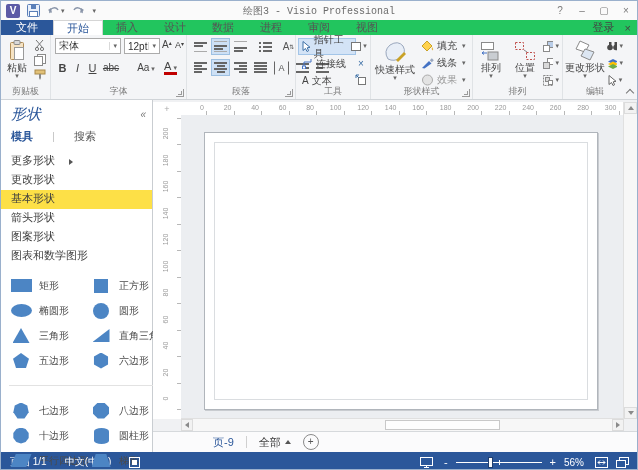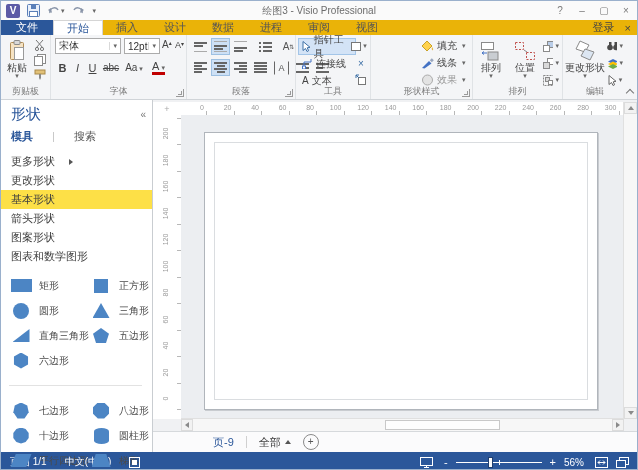--- a/index.html
+++ b/index.html
@@ -5,27 +5,27 @@
   html,body{margin:0;padding:0;}
   body{font-family:"Liberation Sans","DejaVu Sans",sans-serif;-webkit-font-smoothing:antialiased;}
   .app{position:relative;width:636px;height:468px;border:1px solid #9ab0cc;background:#fff;overflow:hidden;font-size:11px;color:#444;}
 
   
   .titlebar{position:relative;height:19px;background:#fafafa;display:flex;align-items:center;}
   .qat{display:flex;align-items:center;gap:7px;padding-left:5px;z-index:2;}
   .qat .qbtn{display:flex;align-items:center;cursor:default;}
   .vlogo{width:14px;height:14px;background:var(--logo-purple);color:#fff;font-size:10px;font-weight:bold;
          display:flex;align-items:center;justify-content:center;border-radius:2px;}
-  .win-title{position:absolute;left:0;right:0;text-align:center;font-size:10px;color:#6c6c6c;}
+  .win-title{position:absolute;left:0;right:0;text-align:center;font-size:10px;color:#6c6c6c;font-family:Liberation Mono, monospace;}
   .win-controls{margin-left:auto;display:flex;z-index:2;}
   .win-controls .wc{width:22px;height:17px;display:flex;align-items:center;justify-content:center;color:#7a7a7a;font-size:10px;}
   .dd-mini{font-size:7px;color:#666;margin-left:1px;}
 
   
-  .tabrow{height:15px;display:flex;align-items:stretch;background:#eab308;position:relative;}
+  .tabrow{height:15px;display:flex;align-items:stretch;background:#22c55e;position:relative;}
   .tab-file{background:var(--accent);color:#fff;padding:0 15px;display:flex;align-items:center;font-size:11px;}
   .tabs{display:flex;}
   .tab{padding:0 13px;display:flex;align-items:center;color:#555;font-size:11px;}
   .tab.active{color:var(--accent);background:#fff;border:1px solid #d5d5d5;border-bottom:none;}
   .tabrow-right{margin-left:auto;display:flex;align-items:center;gap:10px;padding-right:6px;color:#444;}
 
   
   .ribbon{height:64px;background:#f4f5f7;border-bottom:1px solid #d0d4d8;display:flex;position:relative;}
   .rgroup{position:relative;height:100%;border-right:1px solid #e0e3e6;box-sizing:border-box;}
   .rgroup .glabel{position:absolute;bottom:1px;left:0;right:0;text-align:center;font-size:9px;color:#7b7b7b;}
@@ -67,29 +67,29 @@
   .combo{background:#fff;border:1px solid #ababab;height:16px;display:flex;align-items:center;
          padding:0 3px;font-size:10px;color:#333;box-sizing:border-box;}
   .combo .cc{margin-left:auto;font-size:7px;color:#666;border-left:1px solid #d9d9d9;padding-left:3px;}
   .fmt{font-size:11px;color:#444;width:15px;text-align:center;}
   .tool-row{display:flex;align-items:center;height:15px;padding:0 3px;gap:3px;border:1px solid transparent;font-size:10px;color:#444;}
   .tool-row.sel{background:#d3e3f6;border-color:#a3c5e8;}
 
   
   .main{display:flex;height:352px;}
   .shapes-panel{width:152px;background:#fff;border-right:1px solid #c9cdd1;display:flex;flex-direction:column;box-sizing:border-box;}
-  .sp-header{display:flex;align-items:center;padding:5px 6px 2px 10px;}
+  .sp-header{display:flex;align-items:center;padding:5px 6px 2px 10px;font-style:italic;}
   .sp-title{font-size:15px;color:var(--accent);}
   .sp-collapse{margin-left:auto;color:#777;font-size:10px;}
   .sp-tabs{display:flex;align-items:center;gap:12px;padding:3px 0 4px 10px;font-family:Liberation Serif, serif;}
   .sp-tab{font-size:11px;color:#555;padding:0 8px 0 0;}
   .sp-tab.active{color:var(--accent);font-weight:bold;}
   .sp-tabsep{width:1px;height:10px;background:#c9c9c9;margin-right:8px;}
   .sp-list{margin-top:4px;}
-  .sp-item{height:19px;line-height:19px;padding-left:10px;font-size:11px;color:#3f3f3f;display:flex;align-items:center;}
+  .sp-item{height:19px;line-height:19px;padding-left:10px;font-size:11px;color:#3f3f3f;display:flex;align-items:center;font-family:Liberation Mono, monospace;}
   .sp-item.selected{background:#fde047;}
   .more-arrow{width:0;height:0;border-left:4px solid #555;border-top:3px solid transparent;border-bottom:3px solid transparent;margin-left:14px;}
   .sp-sep{height:1px;background:#e4e4e4;margin:4px 0 0 0;}
   .shape-grid{display:grid;grid-template-columns:1fr 1fr;grid-auto-rows:25px;padding:3px 2px 0 8px;align-items:center;}
   .shape-item{display:flex;align-items:center;gap:6px;}
   .shape-icobox{width:24px;min-width:24px;height:17px;display:flex;align-items:center;justify-content:center;}
   .shape-label{font-size:10px;color:#4a4a4a;white-space:nowrap;}
   .shape-divider{grid-column:1/-1;height:1px;background:#e2e2e2;margin-right:8px;align-self:center;}
   .shp{background:var(--shape-blue);}
   .shp-rect{width:21px;height:13px;}
@@ -248,21 +248,21 @@
         <span>12pt</span>
           <span class="cc">▾</span>
       </div>
       <div style="position:absolute;left:111px;top:4px;font-size:10px;color:#444;"><span>A</span><span style="font-size:6px;vertical-align:top;">▴</span></div>
       <div style="position:absolute;left:124px;top:5px;font-size:9px;color:#444;"><span>A</span><span style="font-size:6px;vertical-align:top;">▾</span></div>
       <div style="position:absolute;left:4px;top:25px;display:flex;align-items:center;">
         <span class="fmt" style="font-weight:bold;">B</span>
         <span class="fmt" style="font-style:italic;">I</span>
         <span class="fmt" style="text-decoration:underline;">U</span>
         <span class="fmt" style="width:22px;text-decoration:line-through;font-size:10px;">abc</span>
-        <span class="fmt dd" style="width:24px;font-size:10px;">Aa</span>
+        <span class="fmt dd" style="width:24px;font-size:10px;margin-left:12px;">Aa</span>
         <span class="fmt dd" style="border-bottom:3px solid #c00000;margin-left:6px;width:13px;">A</span>
       </div>
       <div class="glabel">字体</div>
       <div class="launcher"></div>
     </div>
 
     <div class="rgroup" style="width:109px;">
       <div style="position:absolute;left:4px;top:3px;display:flex;gap:1px;align-items:center;">
         <div class="ibox">
             <div class="bars b-vtop"></div>
@@ -331,20 +331,28 @@
         <svg width="11" height="11">
             <rect x="3.5" y="3.5" width="7" height="7" fill="#fff" stroke="#777"></rect>
             <path d="M1 4 L1 1 L4 1" fill="none" stroke="#3a6ea5"></path>
             <path d="M1 1 L4 4" stroke="#3a6ea5"></path>
           </svg>
       </div>
       <div class="glabel">工具</div>
     </div>
 
     <div class="rgroup" style="width:102px;">
+      <div class="bigbtn" style="position:absolute;left:2px;top:2px;width:44px;">
+        <svg width="26" height="24">
+            <path d="M6 19 Q1 11 8 5 Q16 0 21 6 Q25 13 18 18 Q12 22 6 19 Z" fill="#e8eef7" stroke="#9aa7bd"></path>
+            <path d="M14 20 L22 12 L24 14 L16 22 Z" fill="#c9a227"></path>
+          </svg>
+        <span class="blabel">快速样式</span>
+        <span class="caret">▾</span>
+      </div>
       <div class="dd" style="position:absolute;left:50px;top:4px;display:flex;align-items:center;gap:3px;font-size:10px;color:#444;">
         <svg width="13" height="12">
             <path d="M6 1 L11 6 L6 11 L1 6 Z" fill="#ffd24d" stroke="#c9a227"></path>
             <path d="M11 7 Q13 9 11.5 10.5 Q10 9.5 11 7 Z" fill="#e8b940"></path>
           </svg>
         <span>填充</span>
       </div>
       <div class="dd" style="position:absolute;left:50px;top:21px;display:flex;align-items:center;gap:3px;font-size:10px;color:#444;">
         <svg width="13" height="12">
             <path d="M1 11 L8 4 L10.5 6.5 L3.5 11.5 Z" fill="#4472c4"></path>
@@ -471,20 +479,26 @@
             <div class="shape-icobox">
               <div class="shp shp-rect"></div>
             </div>
             <span class="shape-label">矩形</span>
           </div>
           <div class="shape-item">
             <div class="shape-icobox">
               <div class="shp shp-square"></div>
             </div>
             <span class="shape-label">正方形</span>
+          </div>
+          <div class="shape-item">
+            <div class="shape-icobox">
+              <div class="shp shp-ellipse"></div>
+            </div>
+            <span class="shape-label">椭圆形</span>
           </div>
           <div class="shape-item">
             <div class="shape-icobox">
               <div class="shp shp-circle"></div>
             </div>
             <span class="shape-label">圆形</span>
           </div>
           <div class="shape-item">
             <div class="shape-icobox">
               <div class="shp shp-triangle"></div>

